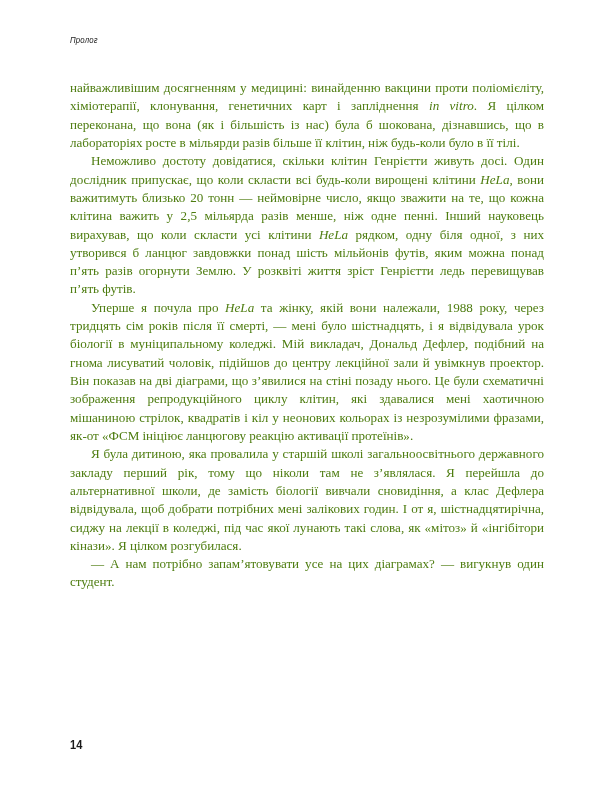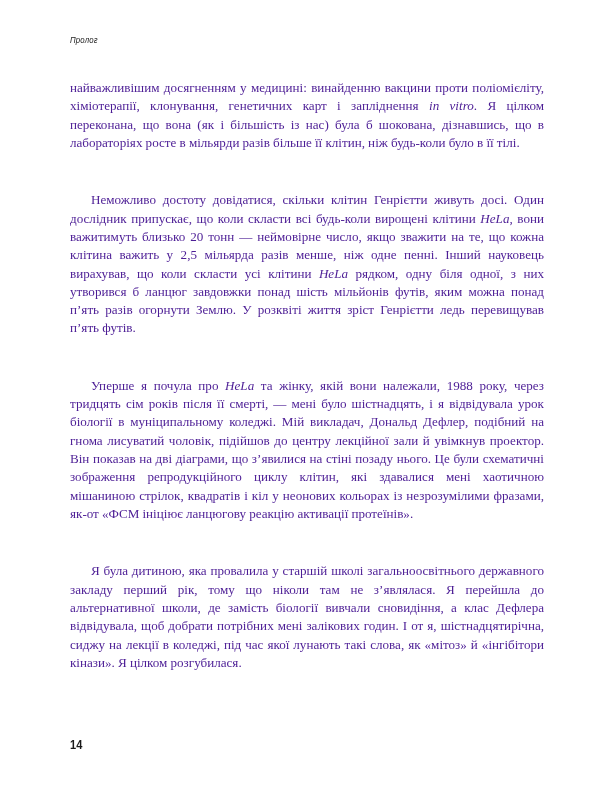--- a/index.html
+++ b/index.html
@@ -46,27 +46,26 @@
     width: 474px;
   }
 
   .para {
     margin: 0;
     font-size: 13.1px;
     line-height: 18.32px;
     text-align: justify;
     text-justify: inter-word;
     hyphens: manual;
-    color: #4c1d95;
+    color: #4d7c0f;
     word-spacing: -0.1px;
   }
 
   .para.indent {
     text-indent: 21px;
-    margin-top: 39px;
   }
 
   .para.flush {
     text-indent: 0;
   }
 
   .it {
     font-style: italic;
   }
 
@@ -88,17 +87,18 @@
 
 <div class="page">
 
   <div class="running-head">Пролог</div>
 
   <div class="text-column">
     <p class="para flush"><span>найважливішим досягненням у медицині: винайденню вакцини проти поліомієліту, хіміотерапії, клонування, генетичних карт і запліднення </span><span class="it">in vitro</span><span>. Я цілком переконана, що вона (як і більшість із нас) була б шокована, дізнавшись, що в лабораторіях росте в мільярди разів більше її клітин, ніж будь-коли було в її тілі.</span></p>
     <p class="para indent"><span>Неможливо достоту довідатися, скільки клітин Генрієтти живуть досі. Один дослідник припускає, що коли скласти всі будь-коли вирощені клітини </span><span class="it">HeLa</span><span>, вони важитимуть близько 20 тонн — неймовірне число, якщо зважити на те, що кожна клітина важить у 2,5 мільярда разів менше, ніж одне пенні. Інший науковець вирахував, що коли скласти усі клітини </span><span class="it">HeLa</span><span> рядком, одну біля одної, з них утворився б ланцюг завдовжки понад шість мільйонів футів, яким можна понад п’ять разів огорнути Землю. У розквіті життя зріст Генрієтти ледь перевищував п’ять футів.</span></p>
     <p class="para indent"><span>Уперше я почула про </span><span class="it">HeLa</span><span> та жінку, якій вони належали, 1988 року, через тридцять сім років після її смерті, — мені було шістнадцять, і я відвідувала урок біології в муніципальному коледжі. Мій викладач, Дональд Дефлер, подібний на гнома лисуватий чоловік, підійшов до центру лекційної зали й увімкнув проектор. Він показав на дві діаграми, що з’явилися на стіні позаду нього. Це були схематичні зображення репродукційного циклу клітин, які здавалися мені хаотичною мішаниною стрілок, квадратів і кіл у неонових кольорах із незрозумілими фразами, як-от «ФСМ ініціює ланцюгову реакцію активації протеїнів».</span></p>
     <p class="para indent"><span>Я була дитиною, яка провалила у старшій школі загальноосвітнього державного закладу перший рік, тому що ніколи там не з’являлася. Я перейшла до альтернативної школи, де замість біології вивчали сновидіння, а клас Дефлера відвідувала, щоб добрати потрібних мені залікових годин. І от я, шістнадцятирічна, сиджу на лекції в коледжі, під час якої лунають такі слова, як «мітоз» й «інгібітори кінази». Я цілком розгубилася.</span></p>
+    <p class="para indent"><span>— А нам потрібно запам’ятовувати усе на цих діаграмах? — вигукнув один студент.</span></p>
   </div>
 
   <div class="folio">14</div>
 
 </div>
 
 </body></html>

